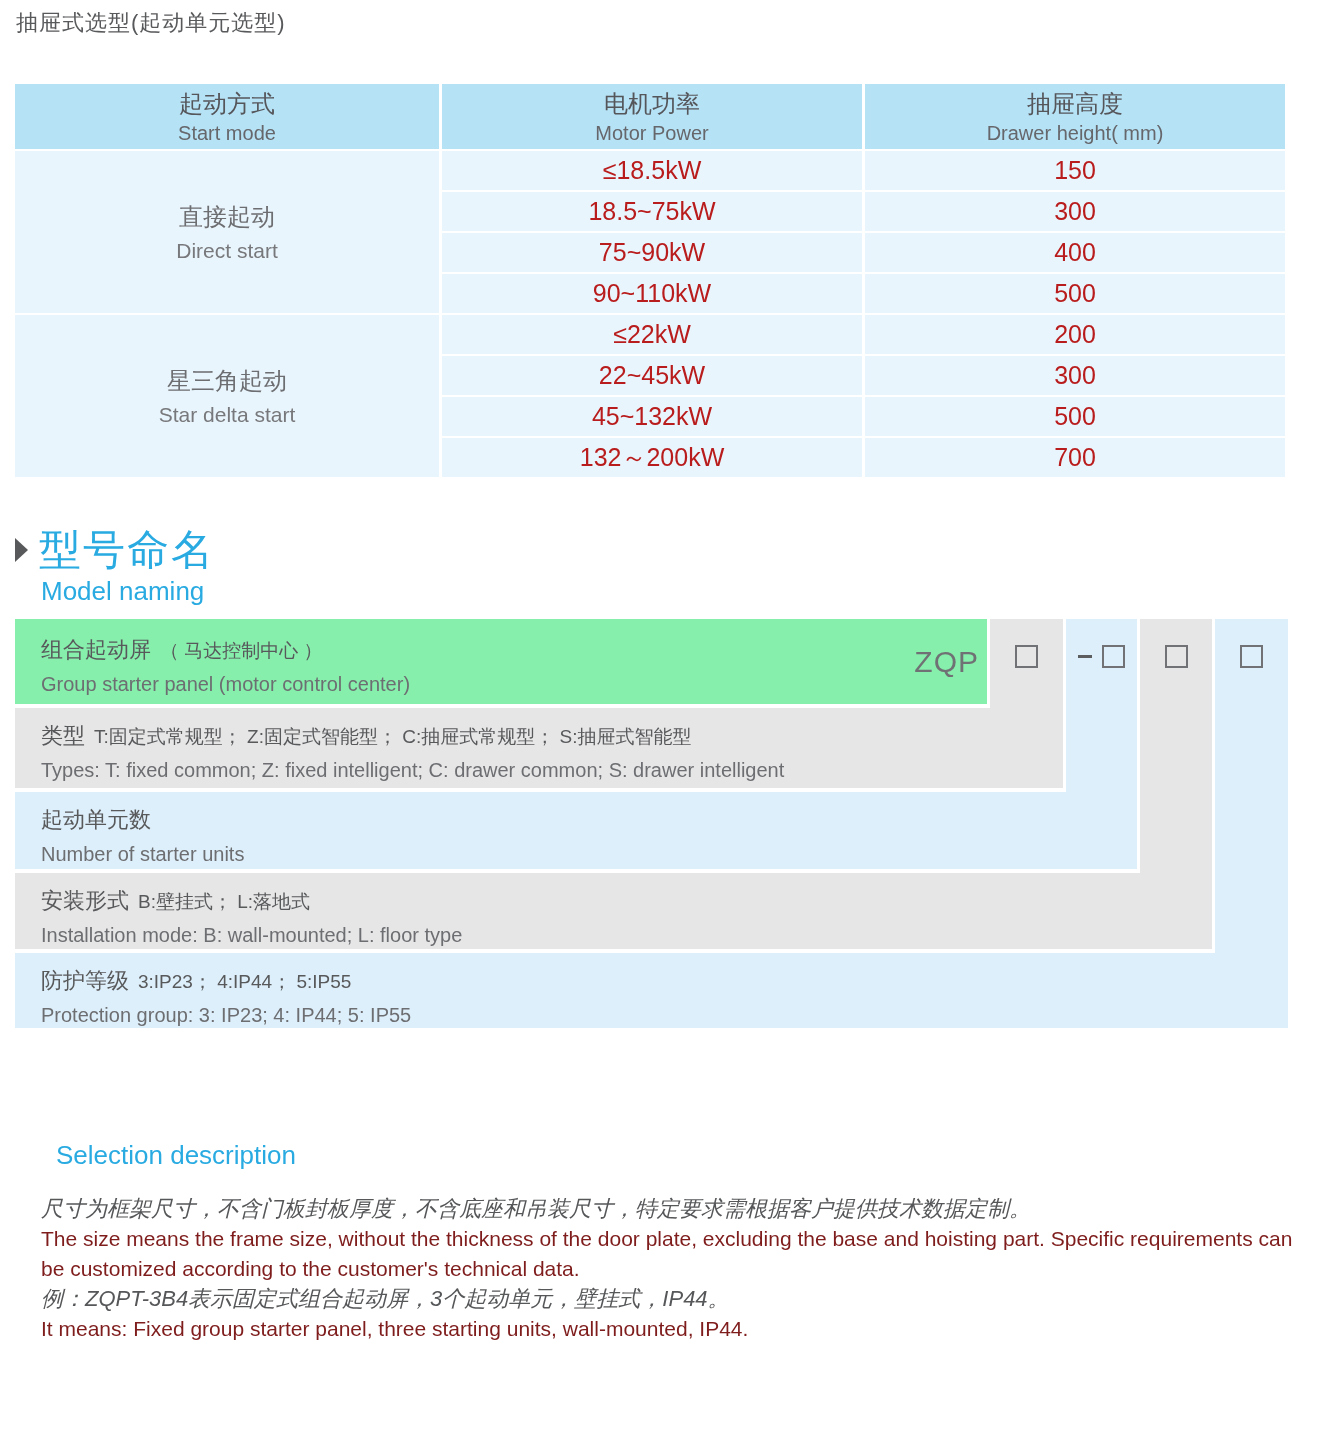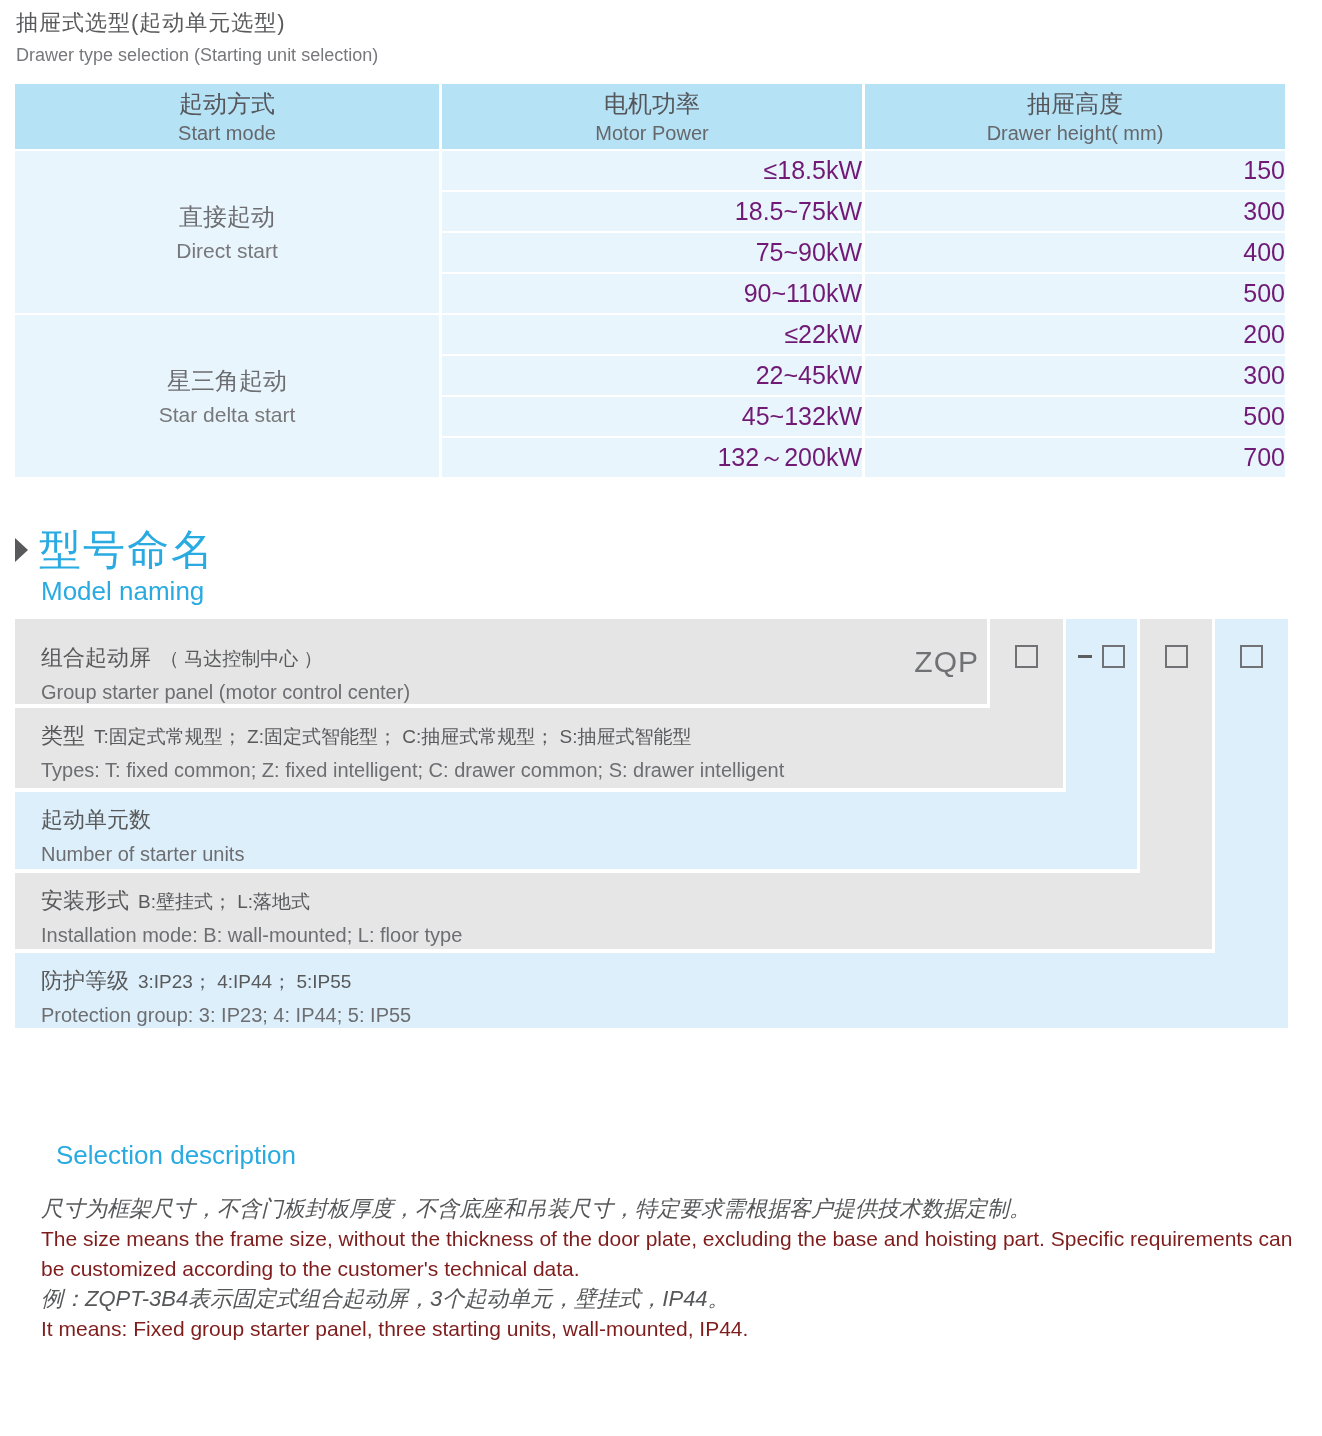--- a/index.html
+++ b/index.html
@@ -24,21 +24,21 @@
   .sel-table col.c3 { width:420px; }
   .sel-table th {
     background:#b6e2f6; height:51px; text-align:center; vertical-align:middle;
     font-weight:normal; padding:4px 0;
   }
   .th-cn { font-size:24px; color:#55565a; }
   .th-en { font-size:20px; color:#66676b; margin-top:2px; }
   .sel-table td {
     background:#e9f5fc; height:39px; text-align:center; vertical-align:middle;
   }
-  td.val { font-size:25px; color:#701a75;text-align:right; }
+  td.val { font-size:25px; color:#b91c1c; }
   td.mode-cell { background:#e9f5fc; }
   .mode-cn { font-size:24px; color:#6d6e71; }
   .mode-en { font-size:21px; color:#77787b; margin-top:6px; }
 
   
   .sec { position:absolute; left:15px; }
   .sec-line { display:flex; align-items:center; gap:11px; }
   .tri {
     width:0; height:0; display:inline-block;
     border-left:13px solid #58595b;
@@ -48,21 +48,21 @@
   .sec-cn { font-size:42px; line-height:44px; color:#29abe2; letter-spacing:2px; font-weight:500; }
   .sec-en { font-size:26px; color:#29abe2; margin-top:4px; }
   .sec1 { top:528px; }
   .sec1 .sec-en { margin-left:26px; }
   .sec2 { top:1092px; }
   .sec2 .sec-en { margin-left:41px;margin-top:48px; }
 
   
   .naming { position:absolute; left:15px; top:619px; width:1273px; height:409px; }
   .nrow { position:absolute; left:0; padding:13px 0 0 26px; }
-  .nr1 { top:0;   height:85px; width:1068px;  background:#e5e5e5; padding-top:24px; }
+  .nr1 { top:0;   height:85px; width:1068px;  background:#86efac; padding-top:16px; }
   .nr2 { top:89px;  height:80px; width:1104px; background:#e6e6e7; }
   .nr3 { top:173px; height:77px; width:1122px; background:#ddeffa; }
   .nr4 { top:254px; height:76px; width:1197px; background:#e6e6e7; }
   .nr5 { top:334px; height:75px; width:1273px; background:#ddeffa; }
   .nr-cn { font-size:22px; color:#58595b; }
   .nr-detail { font-size:19px; color:#58595b; margin-left:9px; }
   .nr-en { font-size:20px; color:#6d6e71; margin-top:8px; }
 
   .ncol { position:absolute; top:0; border-left:3px solid #ffffff;
           display:flex; justify-content:center; align-items:flex-start; padding-top:26px; }
@@ -83,21 +83,20 @@
   .p-cn { font-size:22px; color:#565759; line-height:30px;font-style:italic; }
   .p-en { font-size:21px; color:#7f1d1d; line-height:30px; }
 </style>
 </head>
 <body>
 
 <div class="page">
 
   <div class="doc-title">
     <div class="doc-title-cn">抽屉式选型(起动单元选型)</div>
-    <div class="doc-title-en">Drawer type selection (Starting unit selection)</div>
   </div>
 
   <table class="sel-table">
     <colgroup>
         <col class="c1">
         <col class="c2">
         <col class="c3">
       </colgroup>
     <thead>
       <tr>

